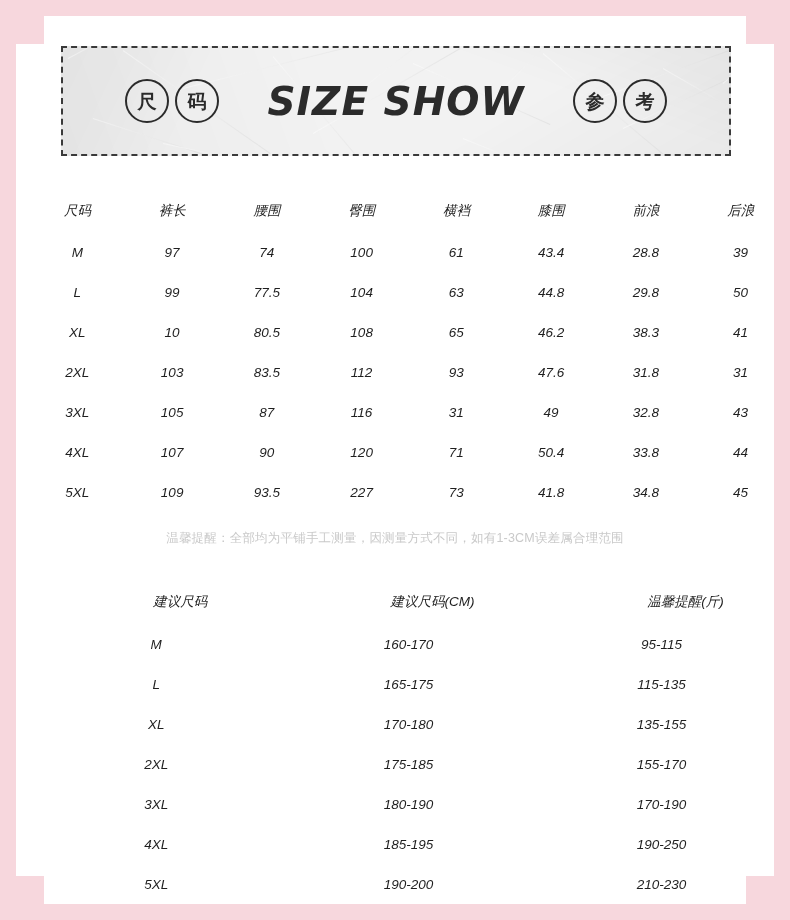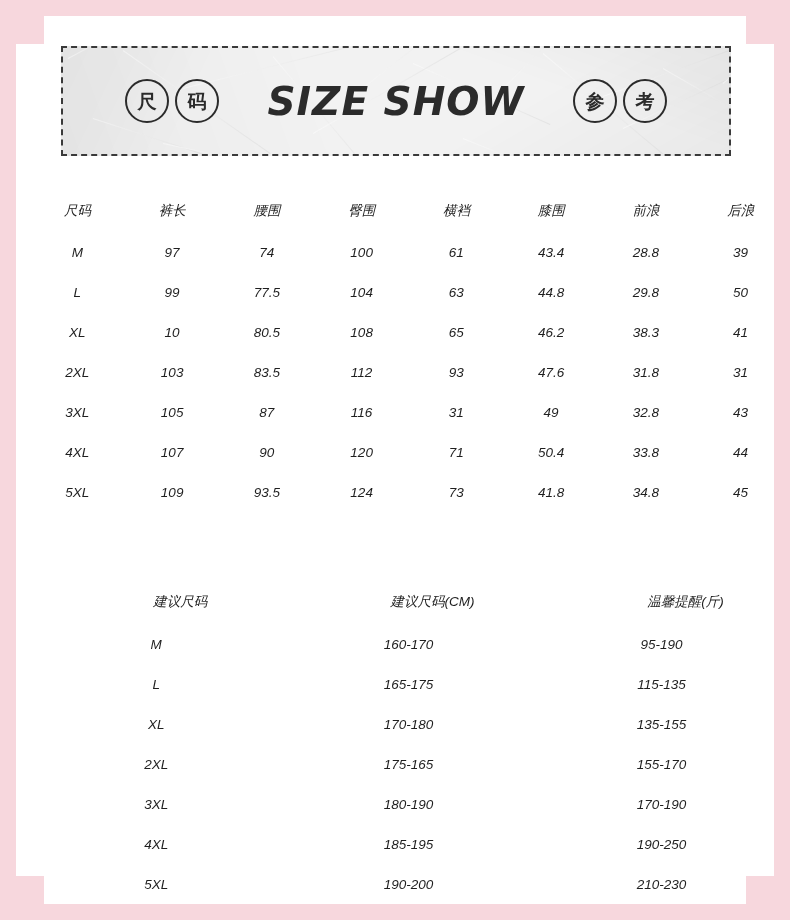--- a/index.html
+++ b/index.html
@@ -274,59 +274,60 @@
             <td>120</td>
             <td>71</td>
             <td>50.4</td>
             <td>33.8</td>
             <td>44</td>
           </tr>
           <tr>
             <td>5XL</td>
             <td>109</td>
             <td>93.5</td>
-            <td>124</td>
+            <td>227</td>
             <td>73</td>
             <td>41.8</td>
             <td>34.8</td>
             <td>45</td>
           </tr>
         </tbody>
       </table>
     </div>
 
+    <div class="note" style="top:514px;">温馨提醒：全部均为平铺手工测量，因测量方式不同，如有1-3CM误差属合理范围</div>
 
     <div class="table-wrap" style="top:564px;">
       <table class="rec-table">
         <thead>
           <tr>
             <td style="width:33.3%">建议尺码</td>
             <td style="width:33.3%">建议尺码(CM)</td>
             <td style="width:33.4%">温馨提醒(斤)</td>
           </tr>
         </thead>
         <tbody>
           <tr>
             <td>M</td>
             <td>160-170</td>
-            <td>95-190</td>
+            <td>95-115</td>
           </tr>
           <tr>
             <td>L</td>
             <td>165-175</td>
             <td>115-135</td>
           </tr>
           <tr>
             <td>XL</td>
             <td>170-180</td>
             <td>135-155</td>
           </tr>
           <tr>
             <td>2XL</td>
-            <td>175-165</td>
+            <td>175-185</td>
             <td>155-170</td>
           </tr>
           <tr>
             <td>3XL</td>
             <td>180-190</td>
             <td>170-190</td>
           </tr>
           <tr>
             <td>4XL</td>
             <td>185-195</td>

